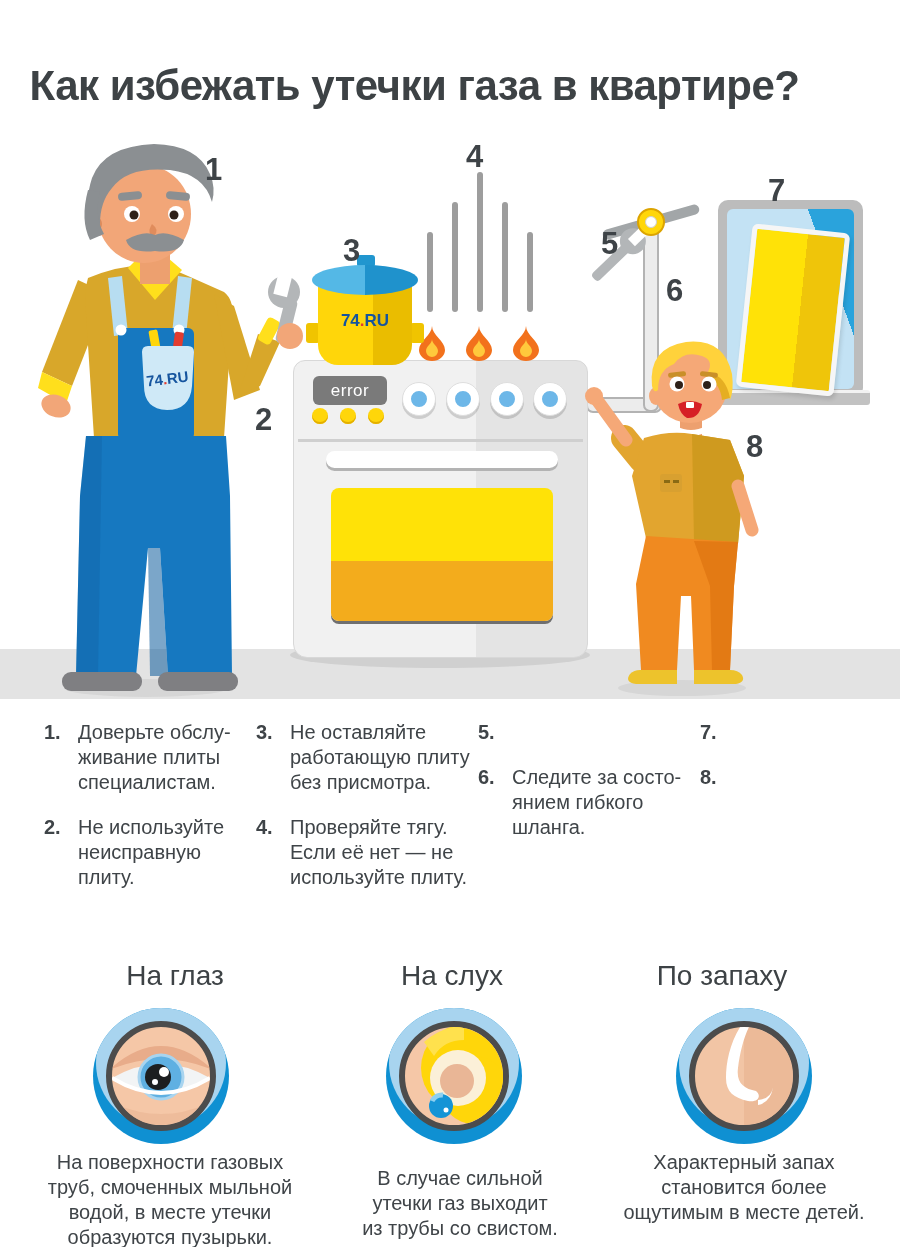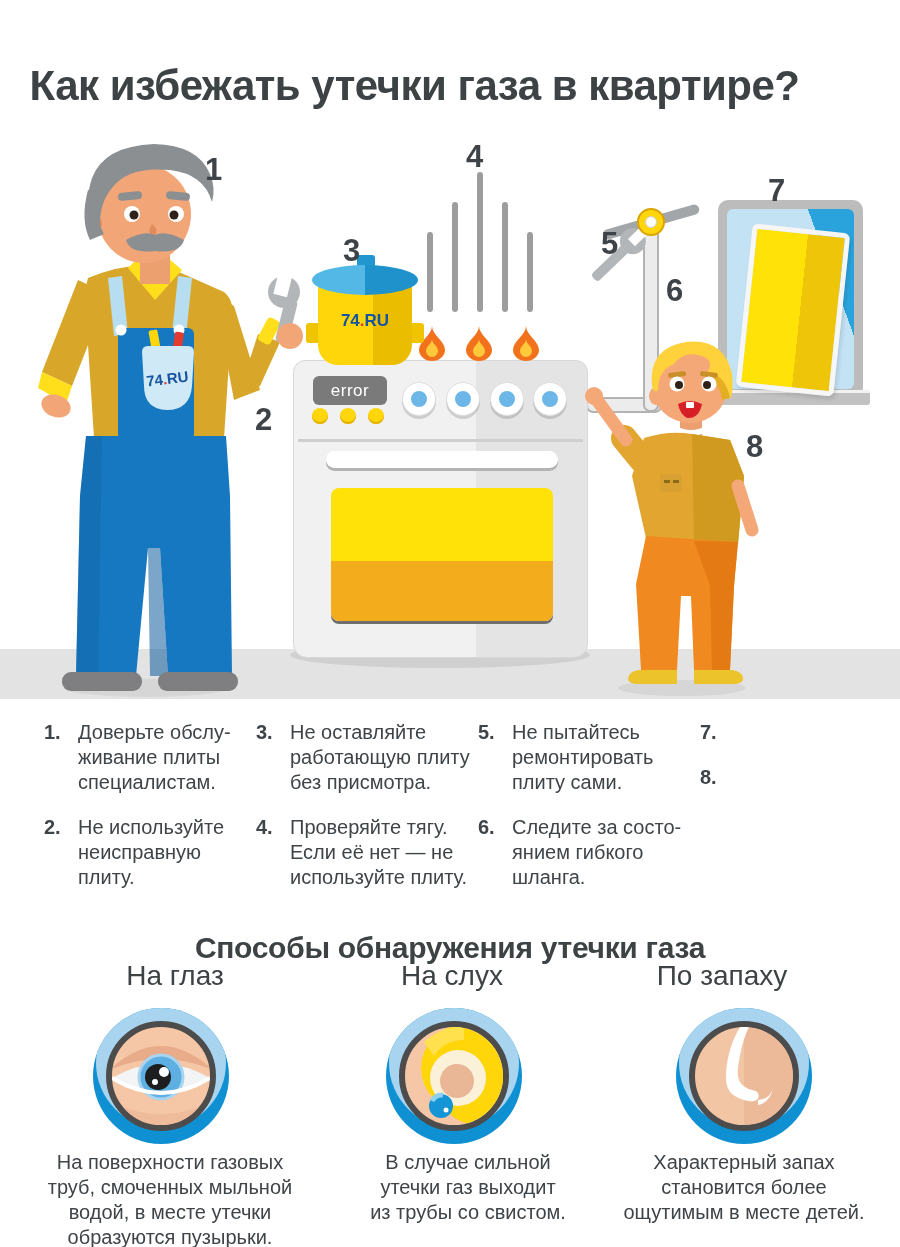--- a/index.html
+++ b/index.html
@@ -92,21 +92,21 @@
   .tip-num{font-weight:bold;flex:none;width:34px;}
   .tip-text{white-space:pre-line;}
 
   
   .method-label{position:absolute;top:960px;width:200px;text-align:center;font-size:28px;color:#3d4245;}
   .ml1{left:75px;} .ml2{left:352px;} .ml3{left:622px;}
   .method-icon{position:absolute;top:1006px;}
   .mi1{left:91px;} .mi2{left:384px;} .mi3{left:674px;}
   .method-desc{position:absolute;top:1150px;width:280px;text-align:center;font-size:20px;
         line-height:25px;color:#3f4448;white-space:pre-line;}
-  .md1{left:30px;} .md2{left:328px;} .md3{left:604px;}
+  .md1{left:30px;} .md2{left:320px;margin-top:16px;} .md3{left:604px;}
 </style>
 </head>
 <body>
 
 <div class="poster">
 
   <h1 class="title">Как избежать утечки газа в квартире?</h1>
 
   <div class="scene">
 
@@ -303,42 +303,38 @@
       <div class="tip">
           <span class="tip-num">4.</span>
           <span class="tip-text">Проверяйте тягу.
 Если её нет — не
 используйте плиту.</span>
         </div>
     </div>
     <div class="tip-col c3">
       <div class="tip">
           <span class="tip-num">5.</span>
-          <span class="tip-text">Не пытайтесь
-ремонтировать
-плиту сами.</span>
         </div>
       <div class="tip">
           <span class="tip-num">6.</span>
           <span class="tip-text">Следите за состо-
 янием гибкого
 шланга.</span>
         </div>
     </div>
     <div class="tip-col c4">
       <div class="tip">
           <span class="tip-num">7.</span>
         </div>
       <div class="tip">
           <span class="tip-num">8.</span>
         </div>
     </div>
   </div>
 
-  <h2 class="section-title">Способы обнаружения утечки газа</h2>
 
   <div class="method-label ml1">На глаз</div>
   <div class="method-label ml2">На слух</div>
   <div class="method-label ml3">По запаху</div>
 
   <svg class="method-icon mi1" width="140" height="140" viewBox="0 0 140 140">
     <defs>
       <clipPath id="cOut1">
           <circle cx="70" cy="70" r="68"></circle>
         </clipPath>

